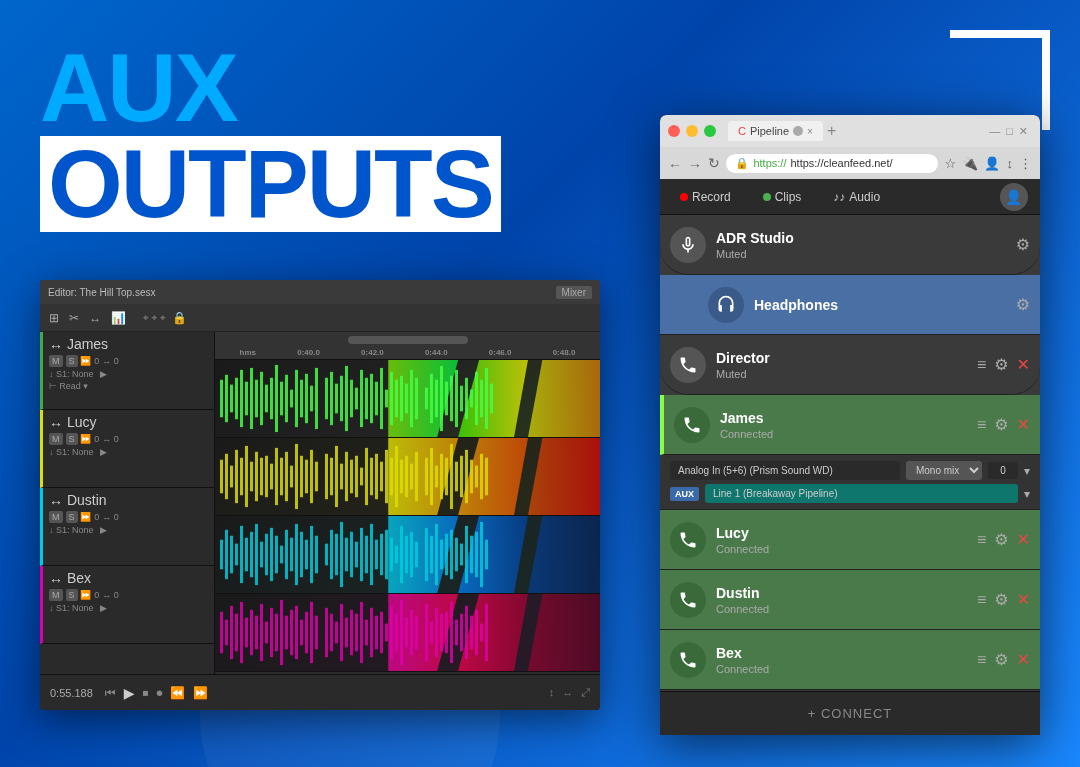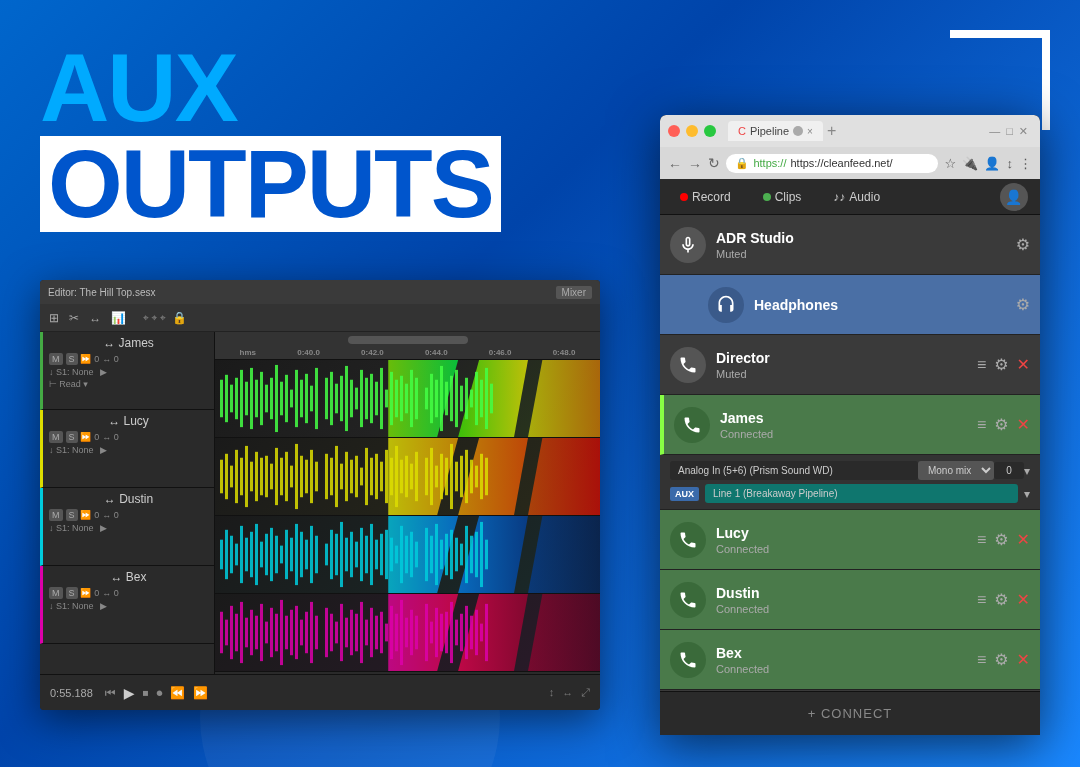--- a/index.html
+++ b/index.html
@@ -130,24 +130,23 @@
       border-right: 1px solid #111;
     }
     .track-header {
       height: 78px;
       border-bottom: 1px solid #111;
       padding: 4px 6px;
       position: relative;
     }
 
     .track-name {
-      font-size: 12px;
+      font-size: 14px;
       color: #ccc;
       margin-bottom: 3px;
-      text-align: center;
     }
     .track-controls {
       display: flex;
       align-items: center;
       gap: 3px;
       font-size: 9px;
       color: #aaa;
     }
     .track-send-row {
       font-size: 9px;
@@ -374,21 +373,21 @@
       font-size: 14px;
     }
     .cf-channel {
       display: flex;
       align-items: center;
       height: 60px;
       padding: 0 10px;
       border-bottom: 1px solid #222;
       gap: 10px;
     }
-    .cf-channel-dark { background: #3a3a3a; }
+    .cf-channel-dark { background: #3a3a3a; border-radius: 28px; }
     .cf-channel-blue { background: #4a6fa5; padding-left: 48px; }
     .cf-channel-green { background: #4a7a4a; }
 
     .cf-icon-circle {
       width: 36px;
       height: 36px;
       border-radius: 50%;
       display: flex;
       align-items: center;
       justify-content: center;
@@ -423,20 +422,21 @@
 
     
     .cf-james-expanded {
       background: #333;
       padding: 6px 10px;
       border-bottom: 1px solid #222;
     }
     .cf-james-row {
       display: flex;
       align-items: center;
+      gap: 6px;
       margin-bottom: 4px;
     }
     .cf-james-input {
       background: #2a2a2a;
       border: none;
       color: #ccc;
       font-size: 10px;
       padding: 4px 8px;
       flex: 1;
       border-radius: 3px;

